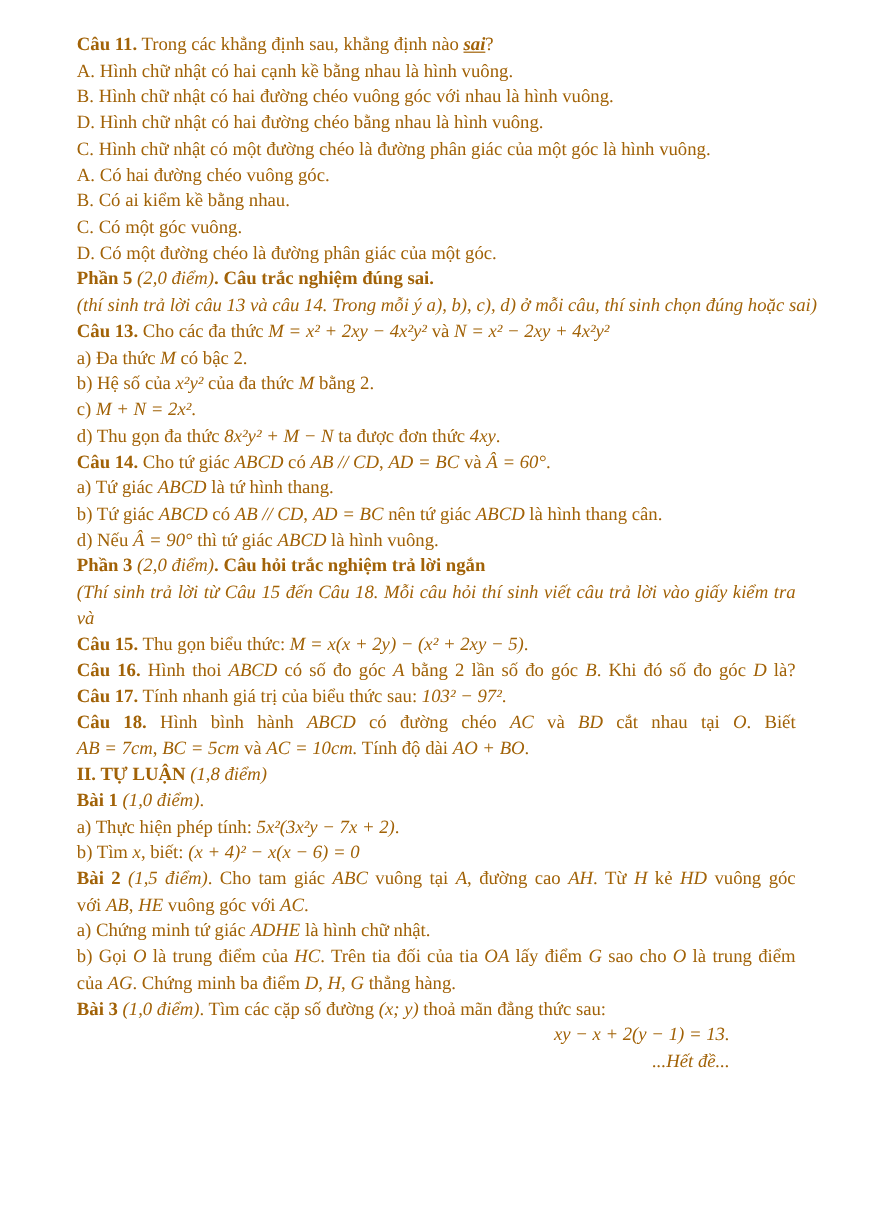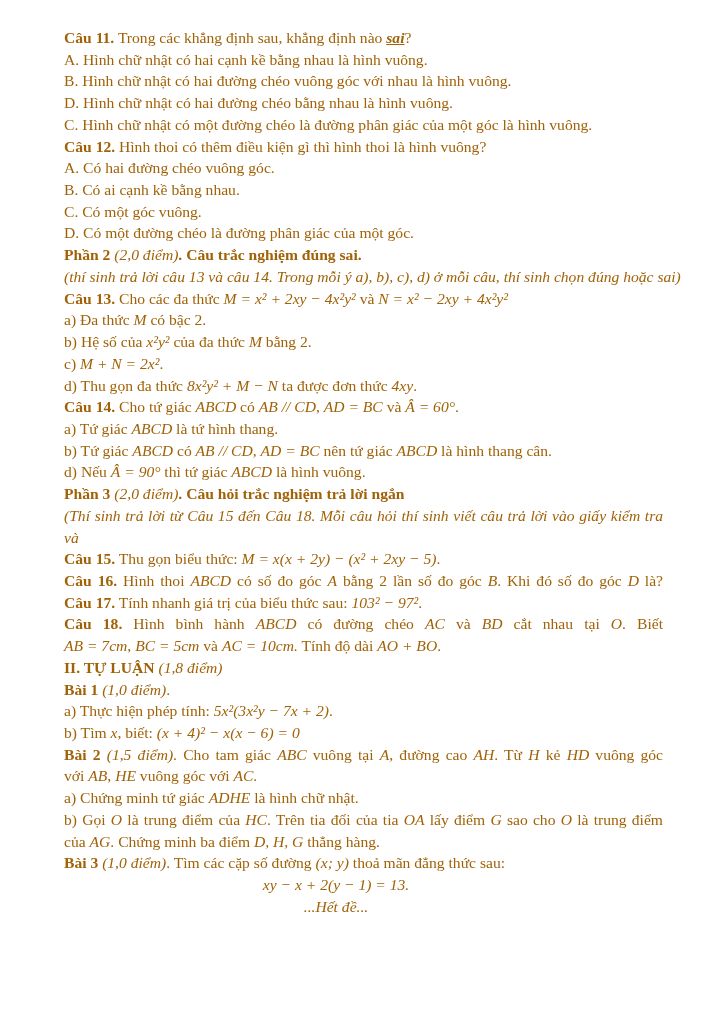--- a/index.html
+++ b/index.html
@@ -7,43 +7,42 @@
     position:relative;width:725px;height:1024px;background:#ffffff;
     overflow:hidden;color:#a16207;
     font-family:"Liberation Serif","DejaVu Serif",serif;
   }
   .content{position:absolute;left:64px;top:27px;width:599px;}
   .line{
     font-size:15.6px;line-height:21.72px;white-space:nowrap;
     font-family:"Liberation Serif","DejaVu Serif",serif;
   }
   .line.stretch{white-space:normal;text-align:justify;text-align-last:justify;}
-  .line.center{text-align:center;white-space:nowrap;padding-right:55px;}
+  .line.center{text-align:right;white-space:nowrap;padding-right:55px;}
   .r{font-weight:400;font-style:normal;}
   .b{font-weight:700;}
   .i{font-style:italic;}
   .biu{font-weight:700;font-style:italic;text-decoration:underline;}
   .m{font-style:italic;}
 </style>
 </head>
 <body>
 
 <div class="page">
   <div class="content">
       <div class="line"><span class="b">Câu 11.</span><span class="r"> Trong các khẳng định sau, khẳng định nào </span><span class="biu">sai</span><span class="r">?</span></div>
       <div class="line"><span class="r">A. Hình chữ nhật có hai cạnh kề bằng nhau là hình vuông.</span></div>
       <div class="line"><span class="r">B. Hình chữ nhật có hai đường chéo vuông góc với nhau là hình vuông.</span></div>
       <div class="line"><span class="r">D. Hình chữ nhật có hai đường chéo bằng nhau là hình vuông.</span></div>
       <div class="line"><span class="r">C. Hình chữ nhật có một đường chéo là đường phân giác của một góc là hình vuông.</span></div>
-      <div class="line"><span class="b">Câu 12.</span><span class="r"> Hình thoi có thêm điều kiện gì thì hình thoi là hình vuông?</span></div>
       <div class="line"><span class="r">A. Có hai đường chéo vuông góc.</span></div>
-      <div class="line"><span class="r">B. Có ai cạnh kề bằng nhau.</span></div>
+      <div class="line"><span class="r">B. Có ai kiểm kề bằng nhau.</span></div>
       <div class="line"><span class="r">C. Có một góc vuông.</span></div>
       <div class="line"><span class="r">D. Có một đường chéo là đường phân giác của một góc.</span></div>
-      <div class="line"><span class="b">Phần 2 </span><span class="i">(2,0 điểm)</span><span class="b">. Câu trắc nghiệm đúng sai.</span></div>
+      <div class="line"><span class="b">Phần 5 </span><span class="i">(2,0 điểm)</span><span class="b">. Câu trắc nghiệm đúng sai.</span></div>
       <div class="line"><span class="i">(thí sinh trả lời câu 13 và câu 14. Trong mỗi ý a), b), c), d) ở mỗi câu, thí sinh chọn đúng hoặc sai)</span></div>
       <div class="line"><span class="b">Câu 13.</span><span class="r"> Cho các đa thức </span><span class="m">M = x² + 2xy − 4x²y²</span><span class="r"> và </span><span class="m">N = x² − 2xy + 4x²y²</span></div>
       <div class="line"><span class="r">a) Đa thức </span><span class="m">M</span><span class="r"> có bậc 2.</span></div>
       <div class="line"><span class="r">b) Hệ số của </span><span class="m">x²y²</span><span class="r"> của đa thức </span><span class="m">M</span><span class="r"> bằng 2.</span></div>
       <div class="line"><span class="r">c) </span><span class="m">M + N = 2x²</span><span class="r">.</span></div>
       <div class="line"><span class="r">d) Thu gọn đa thức </span><span class="m">8x²y² + M − N</span><span class="r"> ta được đơn thức </span><span class="m">4xy</span><span class="r">.</span></div>
       <div class="line"><span class="b">Câu 14.</span><span class="r"> Cho tứ giác </span><span class="m">ABCD</span><span class="r"> có </span><span class="m">AB // CD</span><span class="r">, </span><span class="m">AD = BC</span><span class="r"> và </span><span class="m">Â = 60°</span><span class="r">.</span></div>
       <div class="line"><span class="r">a) Tứ giác </span><span class="m">ABCD</span><span class="r"> là tứ hình thang.</span></div>
       <div class="line"><span class="r">b) Tứ giác </span><span class="m">ABCD</span><span class="r"> có </span><span class="m">AB // CD</span><span class="r">, </span><span class="m">AD = BC</span><span class="r"> nên tứ giác </span><span class="m">ABCD</span><span class="r"> là hình thang cân.</span></div>
       <div class="line"><span class="r">d) Nếu </span><span class="m">Â = 90°</span><span class="r"> thì tứ giác </span><span class="m">ABCD</span><span class="r"> là hình vuông.</span></div>

